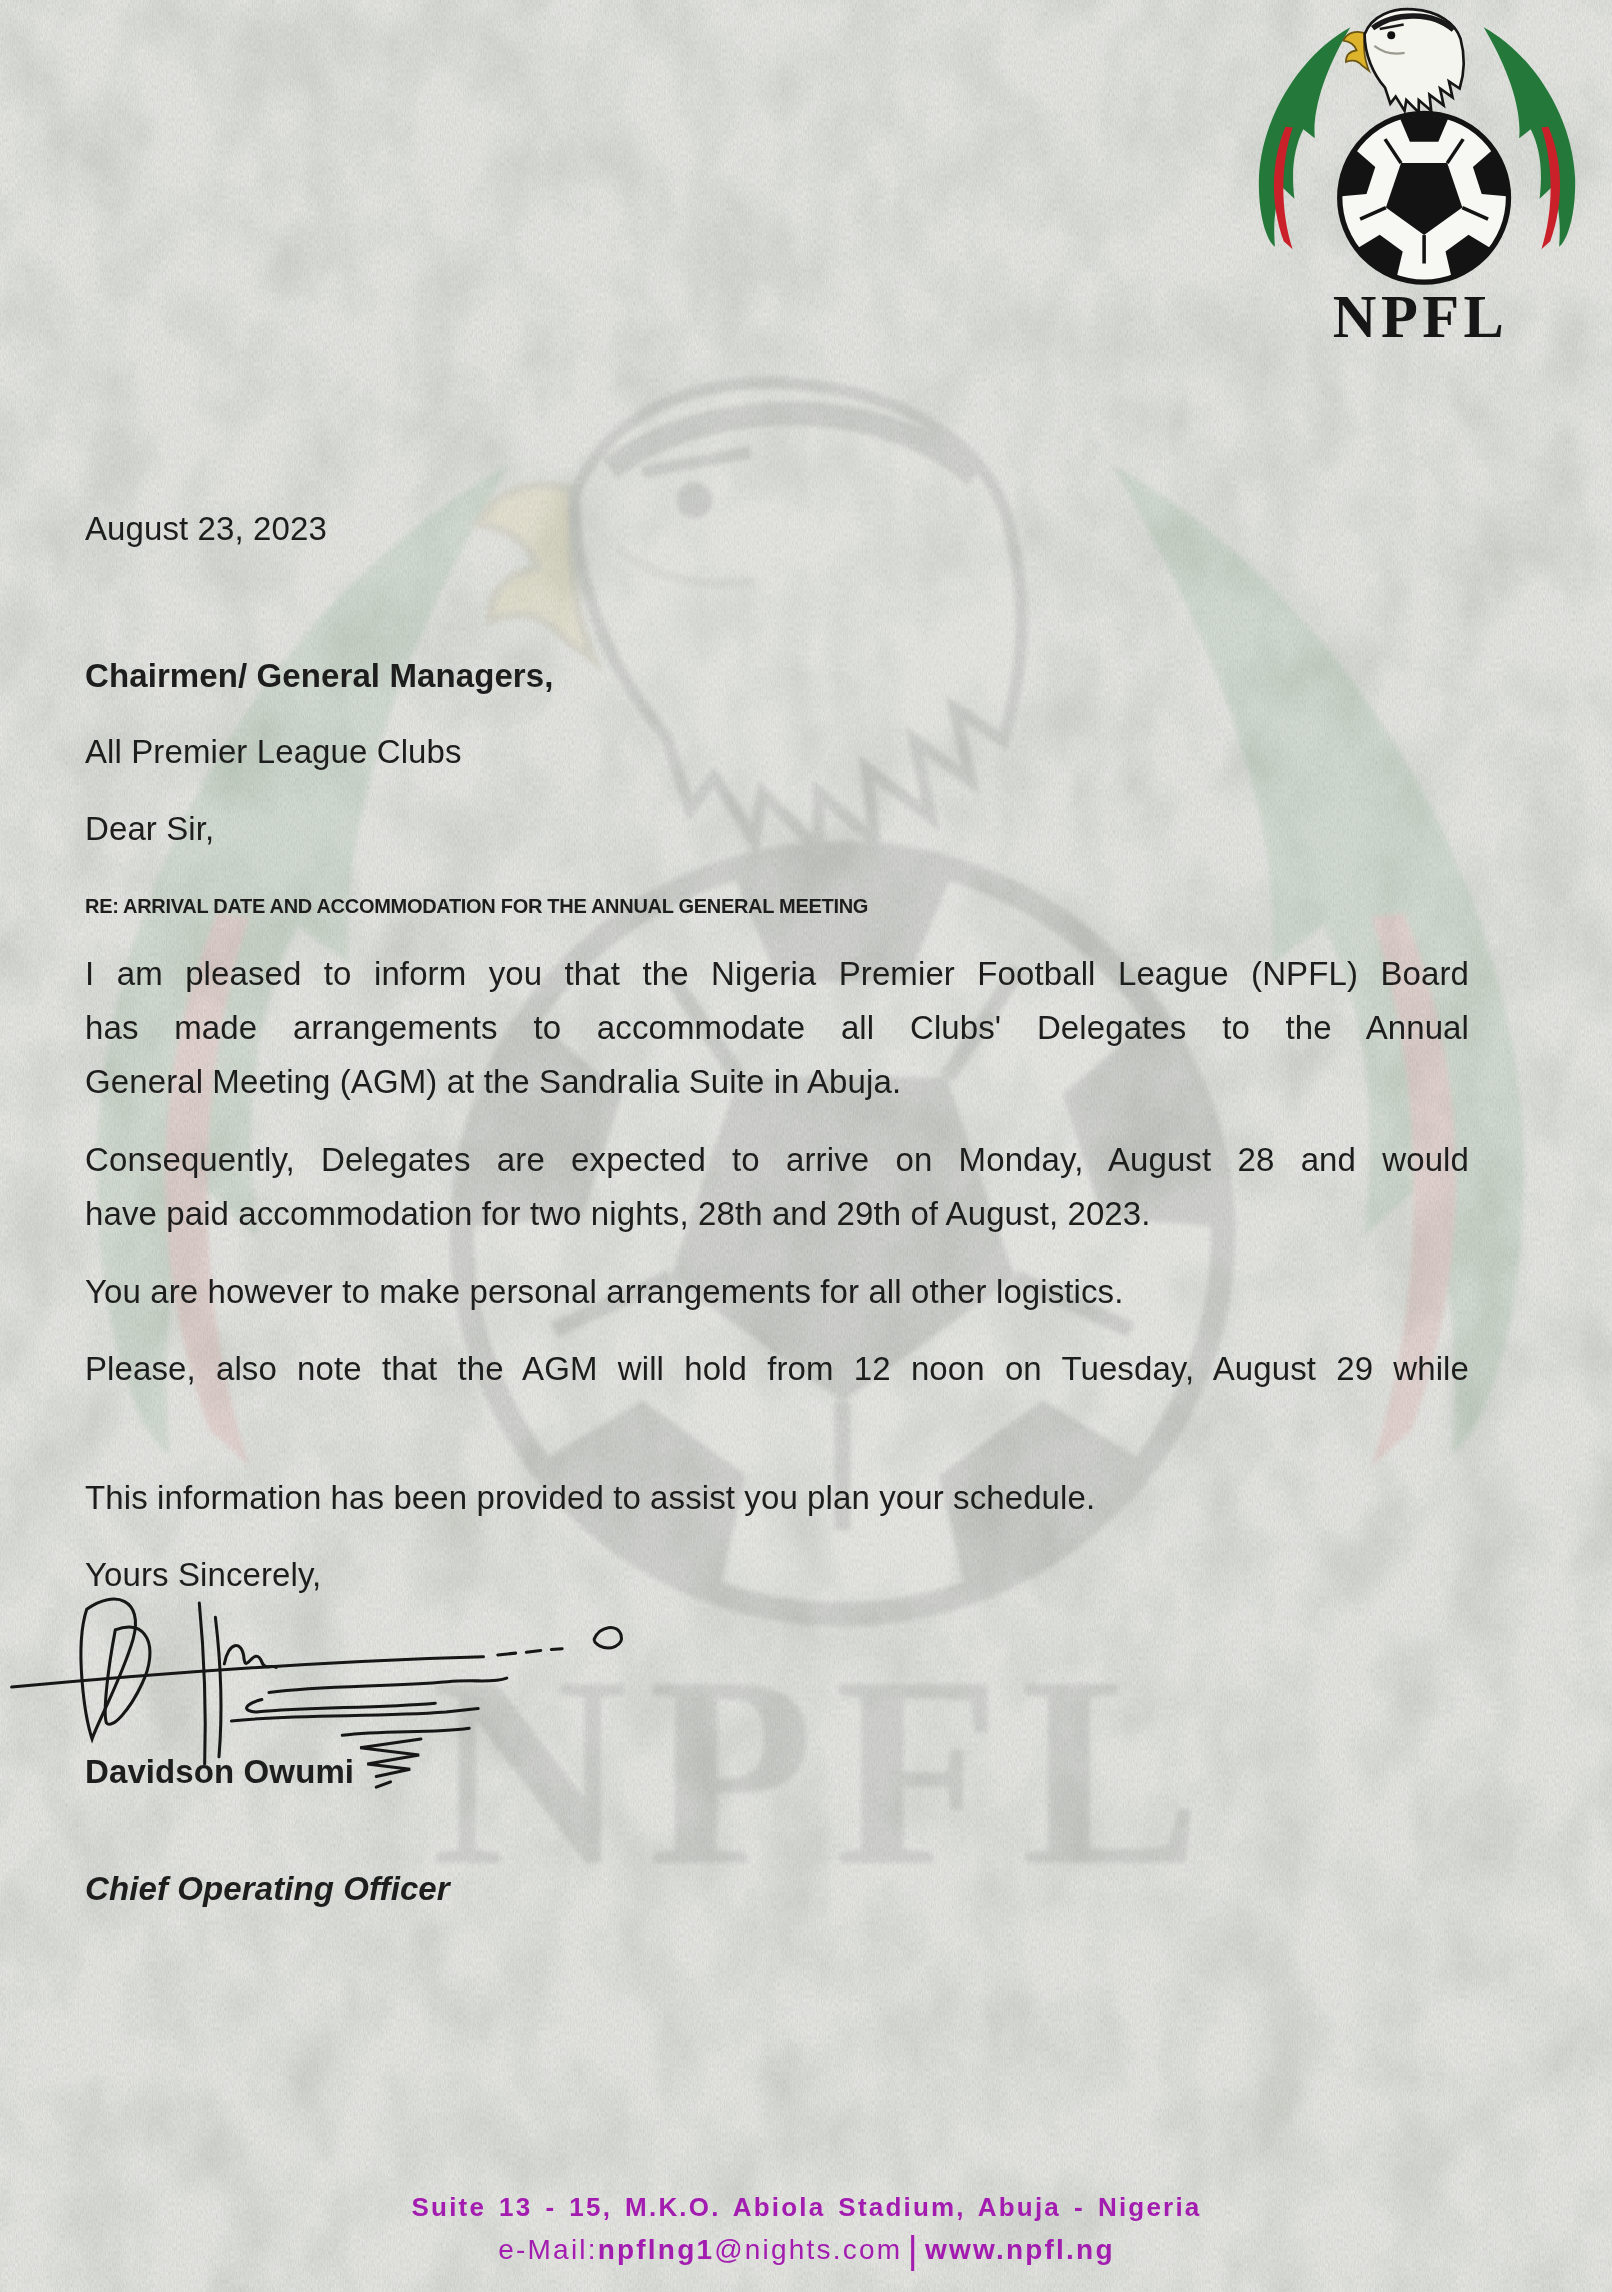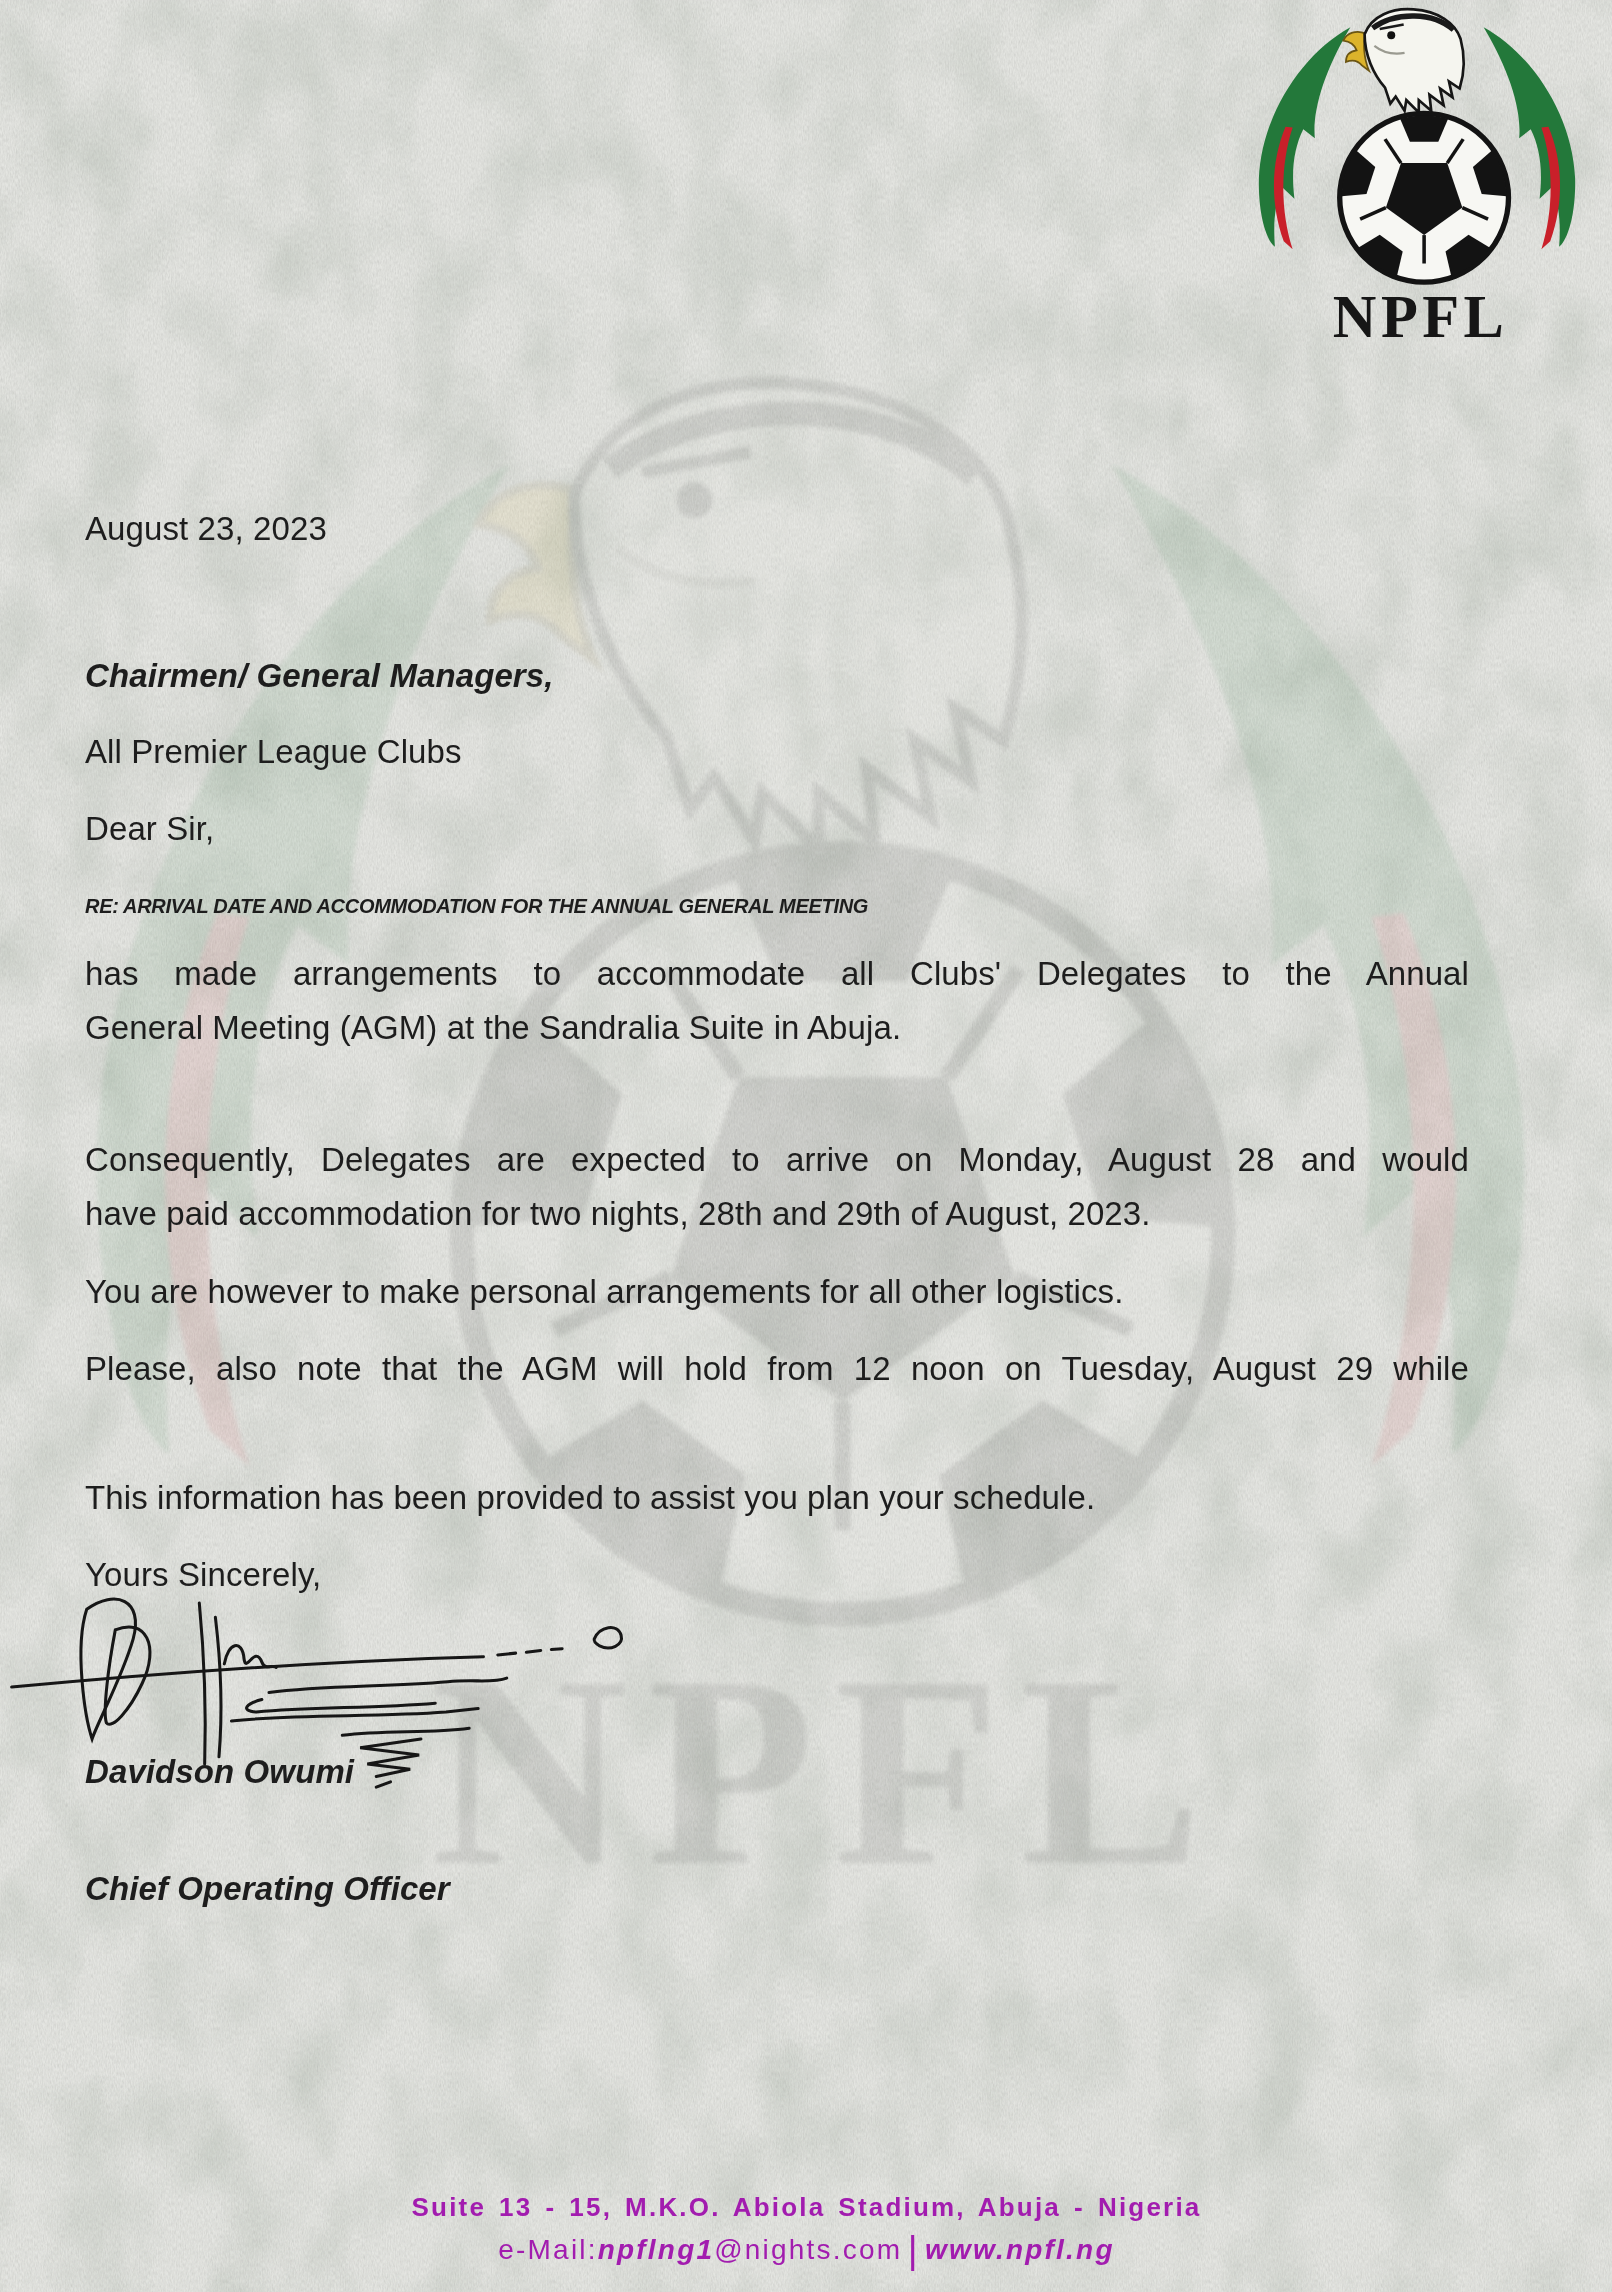--- a/index.html
+++ b/index.html
@@ -4,21 +4,21 @@
 <style>
   html,body{margin:0;padding:0;}
   body{width:1613px;height:2293px;position:relative;overflow:hidden;
        background:#e4e5e1;font-family:"Liberation Sans",sans-serif;color:#1d1d1d;}
   .layer{position:absolute;left:0;top:0;}
   
   .tb{position:absolute;left:85px;width:1384px;font-size:33px;line-height:54px;
       white-space:nowrap;letter-spacing:0.1px;}
   .line{height:54px;line-height:54px;}
   .just{text-align:justify;text-align-last:justify;white-space:normal;}
-  .b{font-weight:700;font-style:italic;}
+  .b{font-weight:700;}
   .i{font-style:italic;}
   .subject{font-size:20px;letter-spacing:-0.3px;}
   
   .logo-box{position:absolute;left:1239px;top:5.4px;width:356px;height:358px;}
   .watermark-box{position:absolute;left:9px;top:363px;width:1603px;height:1617px;
                  opacity:.088;filter:blur(2.2px);}
   
   .sig-box{position:absolute;left:0;top:1587px;width:681px;height:210px;}
   
   .footer-line{position:absolute;left:0;width:1613px;text-align:center;color:#a21caf;}
@@ -104,20 +104,21 @@
     </svg>
 </div>
 
 <div class="tb" style="top:502px">August 23, 2023</div>
 <div class="tb b" style="top:649px">Chairmen/ General Managers,</div>
 <div class="tb" style="top:725px">All Premier League Clubs</div>
 <div class="tb" style="top:802px">Dear Sir,</div>
 <div class="tb b subject" style="top:879px">RE: ARRIVAL DATE AND ACCOMMODATION FOR THE ANNUAL GENERAL MEETING</div>
 
 <div class="tb" style="top:947px">
+  <div class="line just">I am pleased to inform you that the Nigeria Premier Football League (NPFL) Board</div>
   <div class="line just">has made arrangements to accommodate all Clubs' Delegates to the Annual</div>
   <div class="line">General Meeting (AGM) at the Sandralia Suite in Abuja.</div>
 </div>
 
 <div class="tb" style="top:1133px">
   <div class="line just">Consequently, Delegates are expected to arrive on Monday, August 28 and would</div>
   <div class="line">have paid accommodation for two nights, 28th and 29th of August, 2023.</div>
 </div>
 
 <div class="tb" style="top:1265px">

